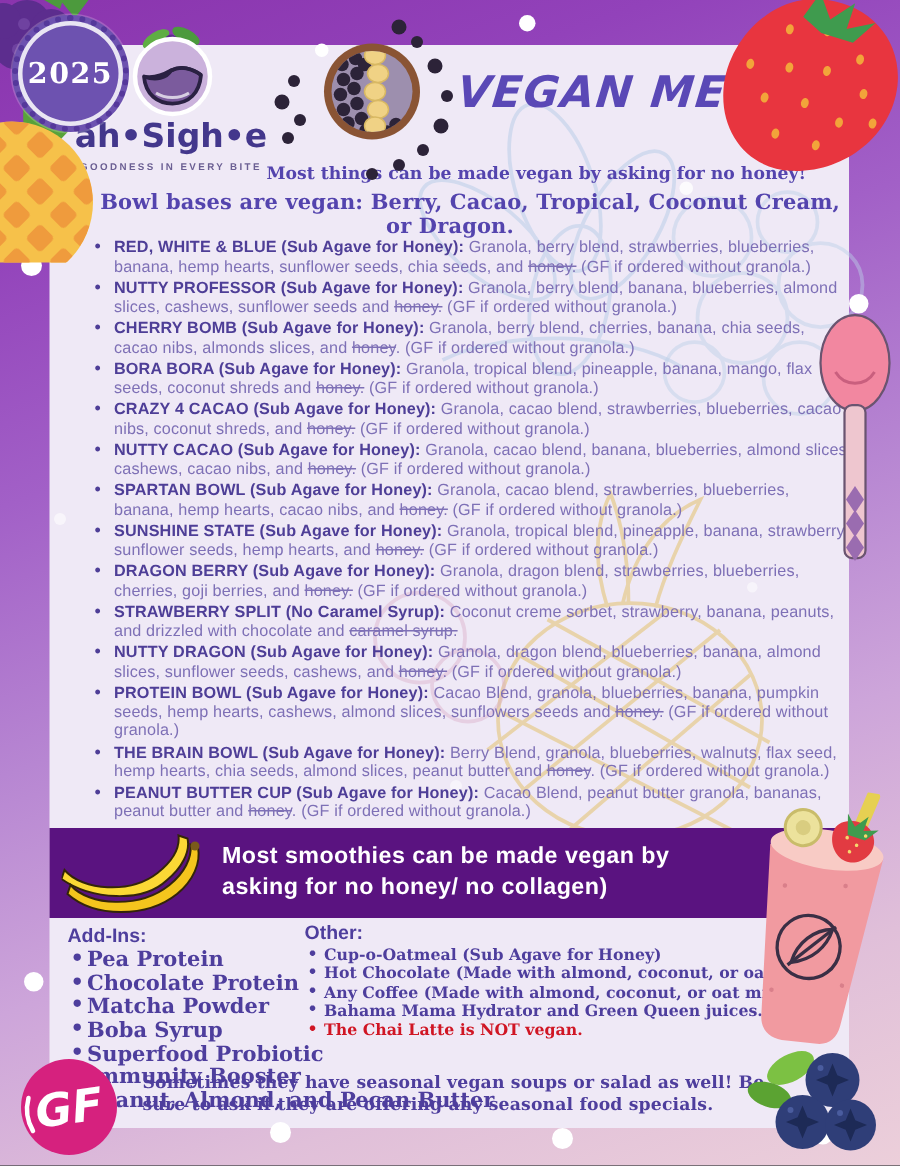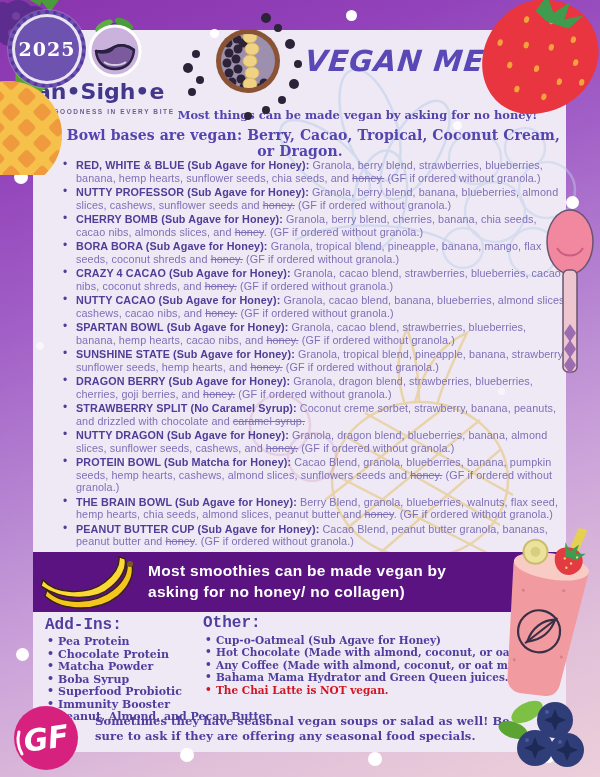--- a/index.html
+++ b/index.html
@@ -10,48 +10,48 @@
   .dot{position:absolute;border-radius:50%;background:#fff;z-index:2;}
   .deco{position:absolute;z-index:3;}
   .sketch{position:absolute;z-index:1;}
   .txt{position:absolute;z-index:2;}
 
   .badge2025{position:absolute;left:8px;top:10px;width:70px;height:70px;border-radius:50%;
     background:#6d52b0;border:4px dotted #55389b;z-index:4;display:flex;align-items:center;justify-content:center;
     box-shadow:inset 0 0 0 3px rgba(255,255,255,.85),0 0 0 1px rgba(255,255,255,.2);}
   .badge2025 span{font-family:"DejaVu Serif",serif;font-weight:bold;font-size:19px;color:#fff;letter-spacing:1px;}
 
-  .brand-name{left:36px;top:79px;width:156px;text-align:left;font-family:"DejaVu Sans",sans-serif;
+  .brand-name{left:36px;top:79px;width:156px;text-align:center;font-family:"DejaVu Sans",sans-serif;
     font-weight:bold;font-size:22px;color:#43378c;}
   .brand-tagline{left:36px;top:108px;width:156px;text-align:center;font-size:6.5px;font-weight:bold;
     letter-spacing:1.6px;color:#6b5f93;}
   .vegan-title{left:305px;top:44px;width:215px;text-align:center;font-family:"DejaVu Sans",sans-serif;
     font-weight:bold;font-style:italic;font-size:29px;color:#5a48b6;letter-spacing:1px;transform:skewX(-6deg);white-space:nowrap;}
   .subtitle{left:160px;top:108px;width:395px;text-align:center;font-family:"DejaVu Serif",serif;
     font-weight:bold;font-size:11.5px;color:#5444ae;}
   .bases-note{left:40px;top:127px;width:520px;text-align:center;font-family:"DejaVu Serif",serif;
     font-weight:bold;font-size:14px;color:#5444ae;letter-spacing:.1px;}
 
   .bowl-list{left:47px;top:143px;width:506px;height:406px;overflow:hidden;list-style:none;margin:16px;padding:0;position:absolute;z-index:2;}
   .bowl-item{position:relative;padding-left:13px;font-size:10.8px;line-height:1.16;color:#7e70b6;margin-bottom:2px;letter-spacing:.1px;}
   .bowl-item::before{content:"\2022";position:absolute;left:0;top:-1px;color:#4e3e97;font-size:12px;}
   .bowl-name{font-weight:bold;color:#4e3e97;}
   .strike{text-decoration:line-through;}
 
   .banner{position:absolute;left:33px;top:552px;width:533px;height:60px;background:#5a1380;z-index:2;}
   .banner-text{position:absolute;left:115px;top:9px;width:345px;color:#fff;
     font-weight:bold;font-size:15.5px;line-height:1.33;letter-spacing:.3px;}
 
-  .section-title{font-family:Liberation Mono, monospace;font-weight:bold;font-size:16px;color:#4e3e9d;margin:0 0 2px 0;}
+  .section-title{font-family:Liberation Sans, sans-serif;font-weight:bold;font-size:13px;color:#4e3e9d;margin:0 0 2px 0;}
   .mini-list{list-style:none;margin:0;padding:0;}
   .mini-list li{position:relative;padding-left:13px;font-family:"DejaVu Serif",serif;font-weight:bold;
     color:#4e3e9d;white-space:nowrap;}
   .mini-list li::before{content:"\2022";position:absolute;left:2px;top:-1px;}
   .addins-col{left:45px;top:616px;}
-  .addins-col li{font-size:11px;line-height:1.05;margin-bottom:1px;}
+  .addins-col li{font-size:14px;line-height:1.05;margin-bottom:1px;}
   .other-col{left:203px;top:614px;}
   .other-col li{font-size:10.5px;line-height:1.18;}
   .mini-list li.red{color:#d01624;}
 
   .footer-note{left:95px;top:714px;width:445px;font-family:"DejaVu Serif",serif;font-weight:bold;
     font-size:11.5px;color:#4e3e9d;line-height:1.3;letter-spacing:.1px;}
 </style>
 </head>
 <body>
 
@@ -188,21 +188,21 @@
       <li class="bowl-item"><span class="bowl-name">NUTTY PROFESSOR (Sub Agave for Honey):</span><span> Granola, berry blend, banana, blueberries, almond slices, cashews, sunflower seeds and </span><span class="strike">honey.</span><span> (GF if ordered without granola.)</span></li>
       <li class="bowl-item"><span class="bowl-name">CHERRY BOMB (Sub Agave for Honey):</span><span> Granola, berry blend, cherries, banana, chia seeds, cacao nibs, almonds slices, and </span><span class="strike">honey</span><span>. (GF if ordered without granola.)</span></li>
       <li class="bowl-item"><span class="bowl-name">BORA BORA (Sub Agave for Honey):</span><span> Granola, tropical blend, pineapple, banana, mango, flax seeds, coconut shreds and </span><span class="strike">honey.</span><span> (GF if ordered without granola.)</span></li>
       <li class="bowl-item"><span class="bowl-name">CRAZY 4 CACAO (Sub Agave for Honey):</span><span> Granola, cacao blend, strawberries, blueberries, cacao nibs, coconut shreds, and </span><span class="strike">honey.</span><span> (GF if ordered without granola.)</span></li>
       <li class="bowl-item"><span class="bowl-name">NUTTY CACAO (Sub Agave for Honey):</span><span> Granola, cacao blend, banana, blueberries, almond slices, cashews, cacao nibs, and </span><span class="strike">honey.</span><span> (GF if ordered without granola.)</span></li>
       <li class="bowl-item"><span class="bowl-name">SPARTAN BOWL (Sub Agave for Honey):</span><span> Granola, cacao blend, strawberries, blueberries, banana, hemp hearts, cacao nibs, and </span><span class="strike">honey.</span><span> (GF if ordered without granola.)</span></li>
       <li class="bowl-item"><span class="bowl-name">SUNSHINE STATE (Sub Agave for Honey):</span><span> Granola, tropical blend, pineapple, banana, strawberry, sunflower seeds, hemp hearts, and </span><span class="strike">honey.</span><span> (GF if ordered without granola.)</span></li>
       <li class="bowl-item"><span class="bowl-name">DRAGON BERRY (Sub Agave for Honey):</span><span> Granola, dragon blend, strawberries, blueberries, cherries, goji berries, and </span><span class="strike">honey.</span><span> (GF if ordered without granola.)</span></li>
       <li class="bowl-item"><span class="bowl-name">STRAWBERRY SPLIT (No Caramel Syrup):</span><span> Coconut creme sorbet, strawberry, banana, peanuts, and drizzled with chocolate and </span><span class="strike">caramel syrup.</span><span></span></li>
       <li class="bowl-item"><span class="bowl-name">NUTTY DRAGON (Sub Agave for Honey):</span><span> Granola, dragon blend, blueberries, banana, almond slices, sunflower seeds, cashews, and </span><span class="strike">honey.</span><span> (GF if ordered without granola.)</span></li>
-      <li class="bowl-item"><span class="bowl-name">PROTEIN BOWL (Sub Matcha for Honey):</span><span> Cacao Blend, granola, blueberries, banana, pumpkin seeds, hemp hearts, cashews, almond slices, sunflowers seeds and </span><span class="strike">honey.</span><span> (GF if ordered without granola.)</span></li>
+      <li class="bowl-item"><span class="bowl-name">PROTEIN BOWL (Sub Agave for Honey):</span><span> Cacao Blend, granola, blueberries, banana, pumpkin seeds, hemp hearts, cashews, almond slices, sunflowers seeds and </span><span class="strike">honey.</span><span> (GF if ordered without granola.)</span></li>
       <li class="bowl-item"><span class="bowl-name">THE BRAIN BOWL (Sub Agave for Honey):</span><span> Berry Blend, granola, blueberries, walnuts, flax seed, hemp hearts, chia seeds, almond slices, peanut butter and </span><span class="strike">honey</span><span>. (GF if ordered without granola.)</span></li>
       <li class="bowl-item"><span class="bowl-name">PEANUT BUTTER CUP (Sub Agave for Honey):</span><span> Cacao Blend, peanut butter granola, bananas, peanut butter and </span><span class="strike">honey</span><span>. (GF if ordered without granola.)</span></li>
     </ul>
 
   <div class="banner">
     <svg style="position:absolute;left:8px;top:4px" width="95" height="54" viewBox="0 0 95 54">
       <path d="M2,24 C14,38 46,40 64,26 C74,18 79,9 78,1 l6,2 c2,9 -4,20 -14,28 C54,46 20,44 0,30 Z" fill="#fbd835" stroke="#332508" stroke-width="1.3"></path>
       <path d="M6,34 C18,48 52,50 72,34 C82,26 87,16 86,7 l5,2 c2,10 -3,22 -14,31 C57,56 22,56 4,40 Z" fill="#f4c51d" stroke="#332508" stroke-width="1.3"></path>
       <circle cx="89" cy="8" r="3" fill="#7a5a1a"></circle>
     </svg>

